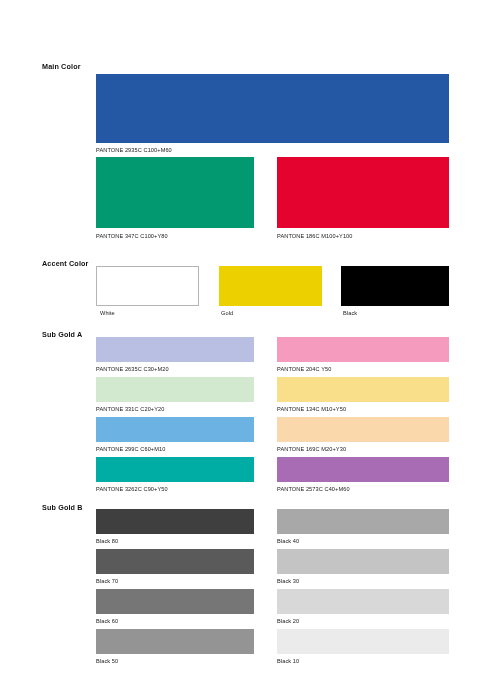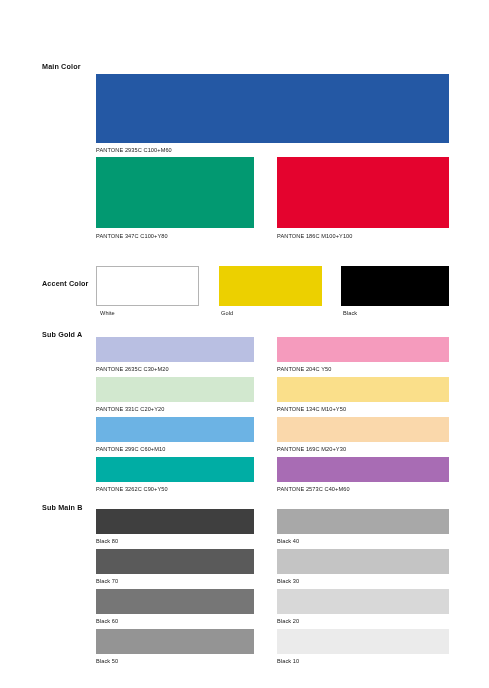--- a/index.html
+++ b/index.html
@@ -66,21 +66,21 @@
 
   <div class="swatch col-l" style="top:62px; width:353px; height:69px; background:#2458a4;"></div>
   <div class="caption col-l" style="top:135px;">PANTONE 2935C  C100+M60</div>
 
   <div class="swatch col-l" style="top:145px; width:158px; height:71px; background:#029971;"></div>
   <div class="caption col-l" style="top:221px;">PANTONE 347C  C100+Y80</div>
 
   <div class="swatch col-r" style="top:145px; width:172px; height:71px; background:#e4032e;"></div>
   <div class="caption col-r" style="top:221px;">PANTONE 186C  M100+Y100</div>
 
-  <div class="section-title" style="top:247px;margin-top:20px;">Accent Color</div>
+  <div class="section-title" style="top:247px;">Accent Color</div>
 
   <div class="swatch outlined" style="left:96px; top:254px; width:103px; height:40px; background:#ffffff;"></div>
   <div class="caption" style="left:100px; top:298px;">White</div>
 
   <div class="swatch" style="left:219px; top:254px; width:103px; height:40px; background:#ecd000;"></div>
   <div class="caption" style="left:221px; top:298px;">Gold</div>
 
   <div class="swatch" style="left:341px; top:254px; width:108px; height:40px; background:#000000;"></div>
   <div class="caption" style="left:343px; top:298px;">Black</div>
 
@@ -99,21 +99,21 @@
   <div class="swatch col-l" style="top:405px; width:158px; height:25px; background:#6cb3e4;"></div>
   <div class="caption col-l" style="top:434px;">PANTONE 299C  C60+M10</div>
   <div class="swatch col-r" style="top:405px; width:172px; height:25px; background:#fad8ab;"></div>
   <div class="caption col-r" style="top:434px;">PANTONE 169C  M20+Y30</div>
 
   <div class="swatch col-l" style="top:445px; width:158px; height:25px; background:#00ada4;"></div>
   <div class="caption col-l" style="top:474px;">PANTONE 3262C  C90+Y50</div>
   <div class="swatch col-r" style="top:445px; width:172px; height:25px; background:#a86cb4;"></div>
   <div class="caption col-r" style="top:474px;">PANTONE 2573C  C40+M60</div>
 
-  <div class="section-title" style="top:491px;">Sub Main B</div>
+  <div class="section-title" style="top:491px;">Sub Gold B</div>
 
   <div class="swatch col-l" style="top:497px; width:158px; height:25px; background:#3f3f3f;"></div>
   <div class="caption col-l" style="top:526px;">Black 80</div>
   <div class="swatch col-r" style="top:497px; width:172px; height:25px; background:#a8a8a8;"></div>
   <div class="caption col-r" style="top:526px;">Black 40</div>
 
   <div class="swatch col-l" style="top:537px; width:158px; height:25px; background:#5a5a5a;"></div>
   <div class="caption col-l" style="top:566px;">Black 70</div>
   <div class="swatch col-r" style="top:537px; width:172px; height:25px; background:#c4c4c4;"></div>
   <div class="caption col-r" style="top:566px;">Black 30</div>

